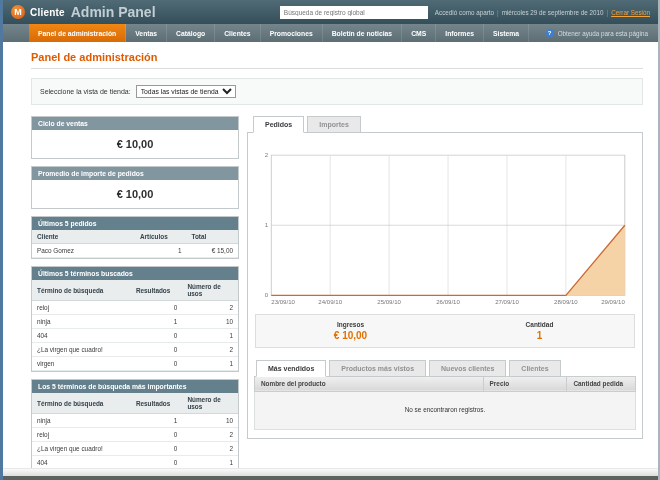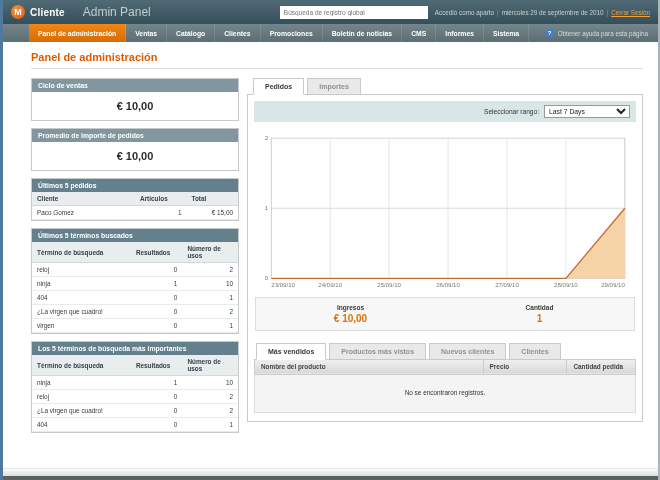--- a/index.html
+++ b/index.html
@@ -7,21 +7,21 @@
   body { font-family:"Liberation Sans", sans-serif; }
   .window { width:660px; height:480px; background:#fff; position:relative; overflow:hidden;
             border-left:3px solid #51789f; border-right:2px solid #a9b4bc; display:flex; flex-direction:column; }
 
   
   .hdr { height:24px; background:linear-gradient(#506b76,#344f5a); display:flex; align-items:center; padding:0 8px; flex:none; }
   .logo { display:flex; align-items:center; gap:5px; }
   .logo-badge { width:14px; height:14px; border-radius:50%; background:radial-gradient(circle at 35% 30%, #f0913a, #d95e14);
                 color:#fff; font-size:9px; font-weight:bold; text-align:center; line-height:14px; }
   .logo-name { color:#fff; font-size:10px; font-weight:bold; letter-spacing:.2px; }
-  .logo-sub { color:#c2ced3; font-size:12px; font-weight:normal; margin-left:13px; }
+  .logo-sub { color:#c2ced3; font-size:14px; font-weight:bold; margin-left:1px; }
   .hdr-right { margin-left:auto; display:flex; align-items:center; gap:7px; }
   .search { width:148px; height:13px; border:1px solid #fff; background:#fff; font-size:6.5px; color:#666; padding:0 3px;
             font-family:"Liberation Sans", sans-serif; }
   .hdr-meta { font-size:6.3px; color:#c6d2d7; white-space:nowrap; }
   .hdr-meta .sep { color:#7d949d; margin:0 3px; }
   .logout { color:#f2a13c; text-decoration:underline; cursor:pointer; }
 
   
   .nav { height:18px; background:linear-gradient(#74858c,#5c6d74); display:flex; align-items:stretch; padding-left:26px; flex:none; }
   .nav-item { color:#fff; font-size:6.8px; font-weight:bold; padding:0 9px; display:flex; align-items:center; cursor:pointer;
@@ -107,20 +107,26 @@
     <div class="nav-item">Sistema</div>
     <div class="nav-help">
       <span class="help-ico">?</span>
       <span>Obtener ayuda para esta página</span>
     </div>
   </div>
 
   <div class="content">
     <div class="page-title">Panel de administración</div>
 
+    <div class="switcher">
+      <span>Seleccione la vista de tienda:</span>
+      <select>
+        <option>Todas las vistas de tienda</option>
+      </select>
+    </div>
 
     <div class="cols">
 
       <div class="col-left">
 
         <div class="box">
           <div class="box-head">Ciclo de ventas</div>
           <div class="box-value">€ 10,00</div>
         </div>
 
@@ -226,26 +232,20 @@
         </div>
       </div>
 
       <div class="col-right">
         <div class="tabbar">
           <div class="tab active">Pedidos</div>
           <div class="tab">Importes</div>
         </div>
 
         <div class="panel-body">
-          <div class="range-bar">
-            <span>Seleccionar rango:</span>
-            <select style="width:86px">
-              <option>Last 7 Days</option>
-            </select>
-          </div>
 
           <div class="chart-wrap">
             <svg id="chart-svg" viewBox="0 0 374 160" xmlns="http://www.w3.org/2000/svg">
                 <rect x="16" y="8" width="348" height="138" fill="#fff" stroke="#b9b9b9" stroke-width="0.6"></rect>
                 <line x1="16" y1="8" x2="16" y2="146" stroke="#d6d6d6" stroke-width="0.6"></line>
                 <text x="16" y="155" class="axis" text-anchor="start">23/09/10</text>
                 <line x1="74" y1="8" x2="74" y2="146" stroke="#d6d6d6" stroke-width="0.6"></line>
                 <text x="74" y="155" class="axis" text-anchor="middle">24/09/10</text>
                 <line x1="132" y1="8" x2="132" y2="146" stroke="#d6d6d6" stroke-width="0.6"></line>
                 <text x="132" y="155" class="axis" text-anchor="middle">25/09/10</text>

